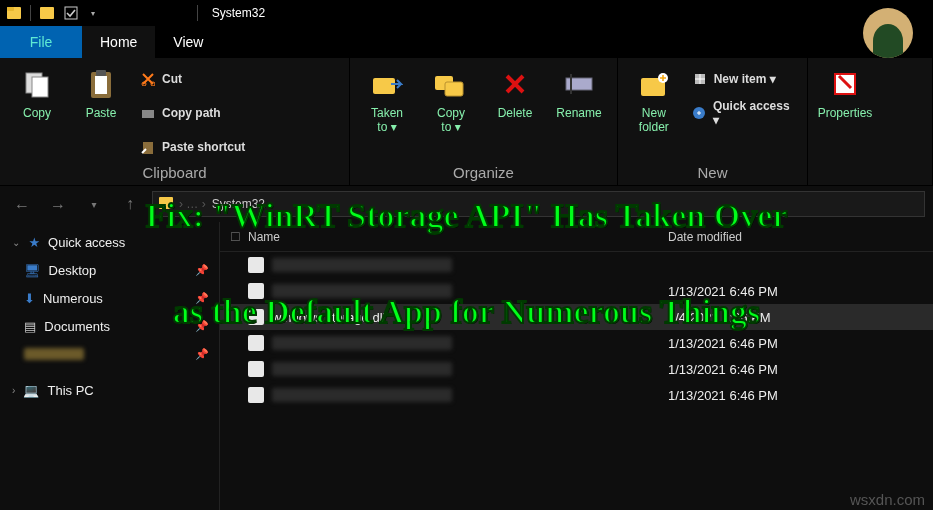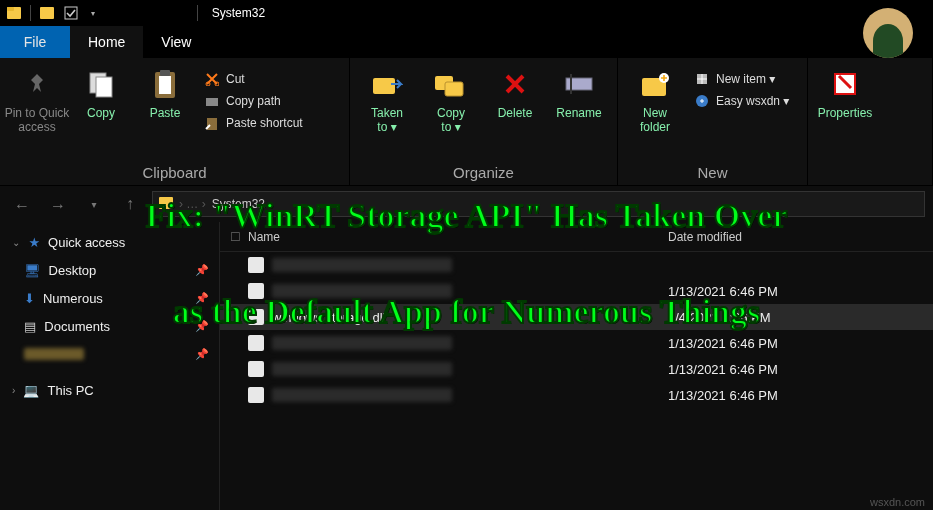--- a/index.html
+++ b/index.html
@@ -7,34 +7,34 @@
 
 
 .titlebar { height:26px; background:#000; display:flex; align-items:center; padding:0 6px; gap:8px; }
 .tb-icon { width:16px; height:16px; display:inline-flex; align-items:center; justify-content:center; }
 .tb-sep { width:1px; height:16px; background:#444; }
 .qat-d { width:12px; font-size:8px; color:#aaa; text-align:center; }
 .title-text { color:#fff; font-size:12px; margin-left:6px; }
 
 
 .tabrow { height:32px; background:#000; display:flex; align-items:stretch; }
-.file-tab { background:#0063b1; color:#e5e5e5; width:70px; display:flex; align-items:center; justify-content:center; font-size:14px; cursor:pointer; }
+.file-tab { background:#0063b1; color:#5eead4; width:82px; display:flex; align-items:center; justify-content:center; font-size:14px; cursor:pointer; }
 .tab { color:#fff; padding:0 18px; display:flex; align-items:center; font-size:14px; cursor:pointer; }
 .tab.active { background:#111; }
 
 
 .ribbon { height:128px; background:#111; display:flex; border-bottom:1px solid #000; }
 .group { border-right:1px solid #000; display:flex; flex-direction:column; }
 .group-body { flex:1; display:flex; align-items:flex-start; padding:6px 8px 2px; gap:6px; }
 .group-label { text-align:center; font-size:15px; color:#aaa; padding:2px 0 4px; }
 .bigbtn { display:flex; flex-direction:column; align-items:center; justify-content:flex-start; width:58px; cursor:pointer; padding-top:2px; }
 .bigbtn .icon-box { width:36px; height:36px; display:flex; align-items:center; justify-content:center; margin-bottom:4px; }
 .bigbtn .lbl { font-size:12px; color:#86efac; text-align:center; line-height:14px; white-space:pre; }
 .bigbtn.dim .lbl { color:#888; }
-.smallcol { display:flex; flex-direction:column; gap:0; padding-top:4px; }
+.smallcol { display:flex; flex-direction:column; gap:12px; padding-top:4px;font-weight:bold; }
 .smallbtn { display:flex; align-items:center; gap:6px; font-size:12px; color:#ddd; cursor:pointer; height:22px; padding:0 4px; }
 .smallbtn .mini { width:16px; height:16px; display:flex; align-items:center; justify-content:center; }
 
 
 .addr { height:36px; display:flex; align-items:center; background:#0e0e0e; gap:8px; padding:0 8px; position:relative; }
 .navbtn { width:28px; height:28px; display:flex; align-items:center; justify-content:center; color:#777; font-size:16px; cursor:pointer; }
 .addrbar { flex:1; height:26px; background:#191919; border:1px solid #333; display:flex; align-items:center; color:#ccc; font-size:12px; padding:0 6px; gap:6px; }
 
 
 .main { display:flex; height:288px; }
@@ -51,21 +51,21 @@
 .row.sel { background:#2a2a2a; }
 .blur-bar { display:inline-block; width:180px; height:14px; background:#2b2b2b; border-radius:2px; filter:blur(2px); }
 .fic { width:16px; height:16px; background:#e8e8e8; display:inline-block; border-radius:2px; }
 
 
 .overlay { position:absolute; left:0; right:0; top:192px; text-align:center; pointer-events:none; }
 .ol { font-family:Georgia,'Times New Roman',serif; font-size:34px; font-weight:bold; color:#00ff1a; -webkit-text-stroke:2px #003a00; line-height:1.4; text-shadow:1px 1px 0 #000; }
 .ol2 { margin-top:48px; }
 .avatar { position:absolute; top:8px; right:20px; width:50px; height:50px; border-radius:50%; background:#d3b074; display:flex; align-items:end; justify-content:center; overflow:hidden; pointer-events:none; }
 .avatar::after { content:""; width:30px; height:34px; background:#224a24; border-radius:50% 50% 0 0; }
-.watermark { position:absolute; right:8px; bottom:2px; font-size:11px; color:#555; pointer-events:none; }
+.watermark { position:absolute; right:8px; bottom:2px; font-size:15px; color:#555; pointer-events:none; }
 
 
 .svg { display:block; }
 </style>
 </head>
 <body>
 
 <div class="titlebar">
   <span class="tb-icon">
       <svg class="svg" width="14" height="12">
@@ -95,29 +95,20 @@
 <div class="tabrow">
   <div class="file-tab">File</div>
   <div class="tab active">Home</div>
   <div class="tab">View</div>
 </div>
 
 <div class="ribbon">
 
   <div class="group" style="width:350px">
     <div class="group-body">
-      <div class="bigbtn dim">
-        <div class="icon-box">
-            <svg width="28" height="28">
-              <path d="M14 4 L20 10 L16 14 L18 22 L14 18 L10 22 L12 14 L8 10 Z" fill="#666"></path>
-            </svg>
-          </div>
-        <div class="lbl">Pin to Quick
-access</div>
-      </div>
       <div class="bigbtn">
         <div class="icon-box">
             <svg width="30" height="30">
               <rect x="4" y="4" width="16" height="20" fill="#ddd" stroke="#888"></rect>
               <rect x="10" y="8" width="16" height="20" fill="#fff" stroke="#888"></rect>
             </svg>
           </div>
         <div class="lbl">Copy</div>
       </div>
       <div class="bigbtn">
@@ -229,21 +220,21 @@
             </span>
             <span>New item ▾</span>
           </div>
         <div class="smallbtn">
             <span class="mini">
               <svg width="14" height="14">
                 <circle cx="7" cy="7" r="6" fill="#3a7cc9"></circle>
                 <path d="M5 7h4M7 5v4" stroke="#fff"></path>
               </svg>
             </span>
-            <span>Easy wsxdn ▾</span>
+            <span>Quick access ▾</span>
           </div>
       </div>
     </div>
     <div class="group-label">New</div>
   </div>
 
   <div class="group" style="flex:1">
     <div class="group-body">
       <div class="bigbtn">
         <div class="icon-box">

